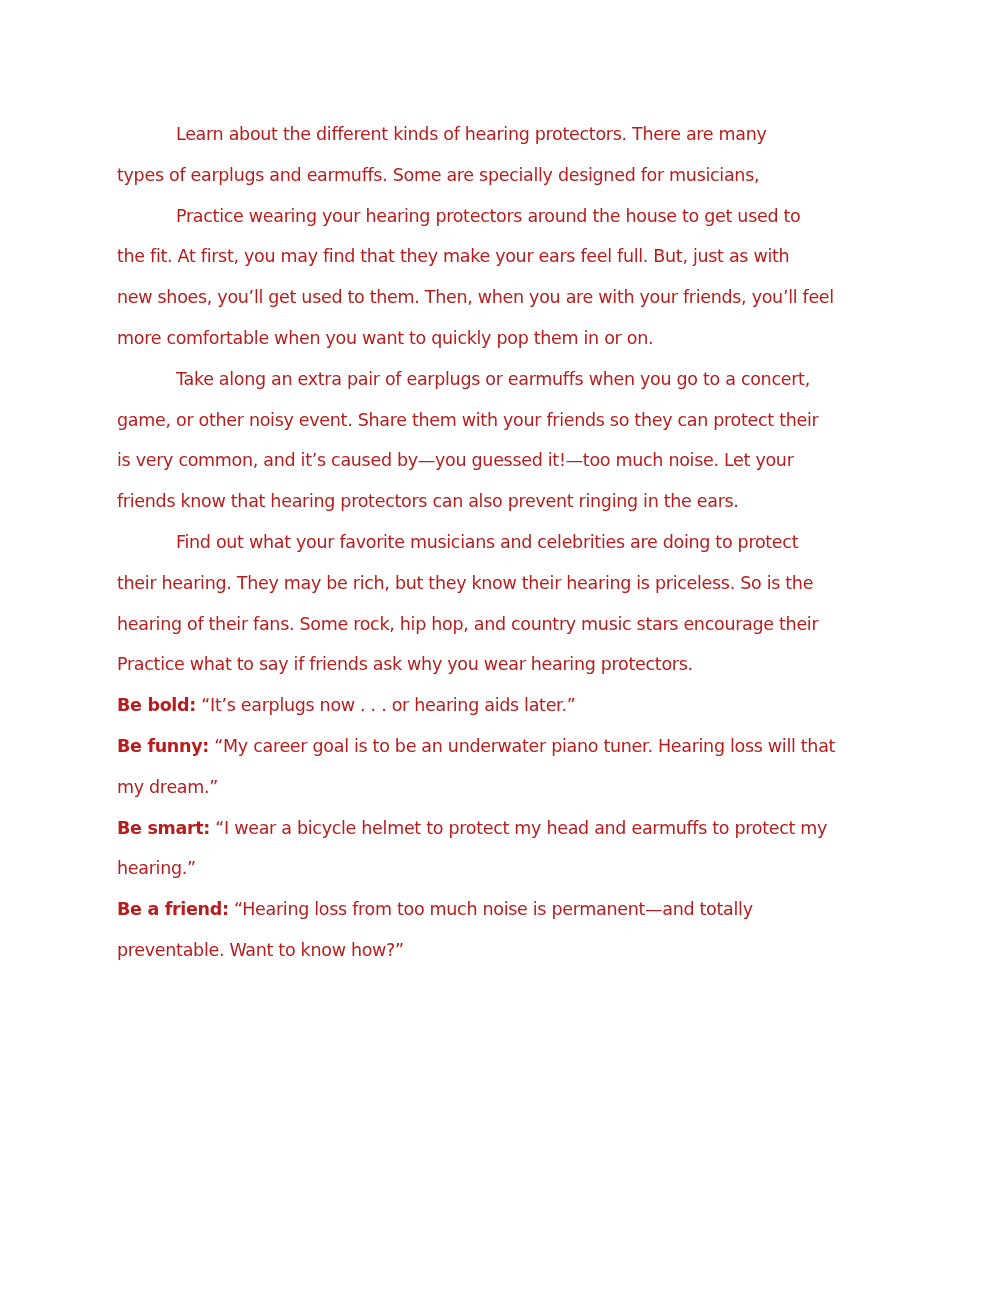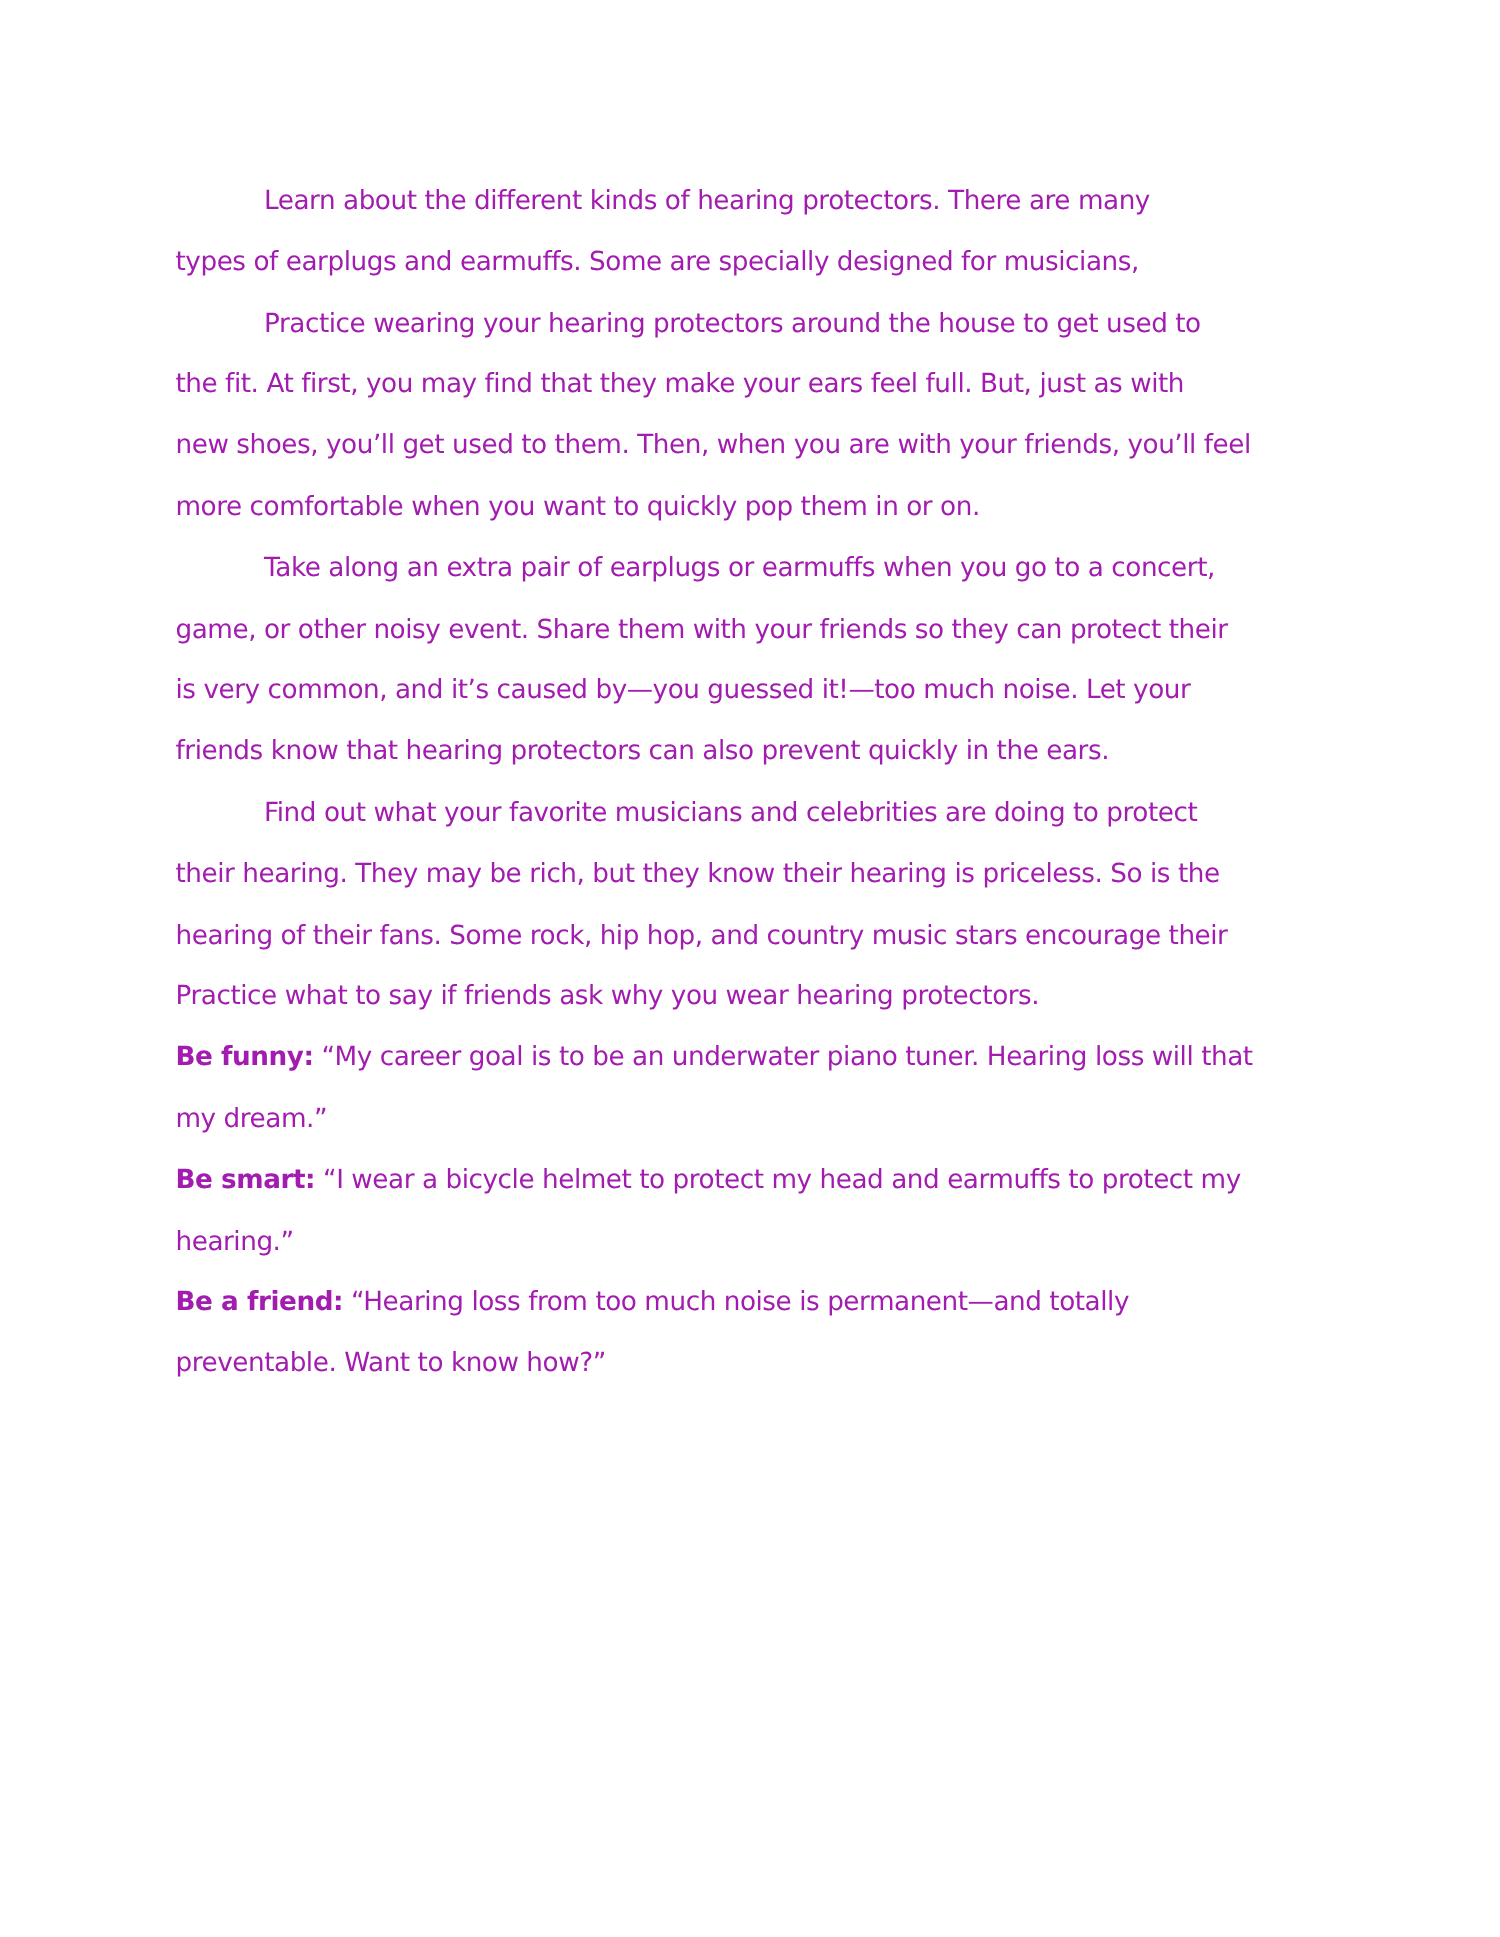--- a/index.html
+++ b/index.html
@@ -1,20 +1,20 @@
 <!DOCTYPE html>
 <html><head>
 <meta charset="utf-8">
 <style>
   html, body { margin: 0; padding: 0; background: #ffffff; }
   body { width: 1000px; height: 1291px; position: relative; overflow: hidden; }
   .page {
     position: absolute; left: 117px; top: 114px; width: 780px;
     font-family: "DejaVu Sans", sans-serif;
-    font-size: 17.5px; color: #a21caf;
+    font-size: 17.5px; color: #b91c1c;
     line-height: 40.8px; letter-spacing: -0.3px;
   }
   .line { display: block; white-space: nowrap; height: 40.8px; }
   .indent { padding-left: 59px; }
   .lead { font-weight: bold; }
 </style>
 </head>
 <body>
 
 <div class="page">
@@ -25,29 +25,32 @@
   <div>
     <span class="line indent">Practice wearing your hearing protectors around the house to get used to</span>
     <span class="line">the fit. At first, you may find that they make your ears feel full. But, just as with</span>
     <span class="line">new shoes, you’ll get used to them. Then, when you are with your friends, you’ll feel</span>
     <span class="line">more comfortable when you want to quickly pop them in or on.</span>
   </div>
   <div>
     <span class="line indent">Take along an extra pair of earplugs or earmuffs when you go to a concert,</span>
     <span class="line">game, or other noisy event. Share them with your friends so they can protect their</span>
     <span class="line">is very common, and it’s caused by—you guessed it!—too much noise. Let your</span>
-    <span class="line">friends know that hearing protectors can also prevent quickly in the ears.</span>
+    <span class="line">friends know that hearing protectors can also prevent ringing in the ears.</span>
   </div>
   <div>
     <span class="line indent">Find out what your favorite musicians and celebrities are doing to protect</span>
     <span class="line">their hearing. They may be rich, but they know their hearing is priceless. So is the</span>
     <span class="line">hearing of their fans. Some rock, hip hop, and country music stars encourage their</span>
     <span class="line">Practice what to say if friends ask why you wear hearing protectors.</span>
   </div>
 
+  <div>
+    <span class="line"><span class="lead">Be bold:</span> <span>“It’s earplugs now . . . or hearing aids later.”</span></span>
+  </div>
   <div>
     <span class="line"><span class="lead">Be funny:</span> <span>“My career goal is to be an underwater piano tuner. Hearing loss will that</span></span>
     <span class="line">my dream.”</span>
   </div>
   <div>
     <span class="line"><span class="lead">Be smart:</span> <span>“I wear a bicycle helmet to protect my head and earmuffs to protect my</span></span>
     <span class="line">hearing.”</span>
   </div>
   <div>
     <span class="line"><span class="lead">Be a friend:</span> <span>“Hearing loss from too much noise is permanent—and totally</span></span>

